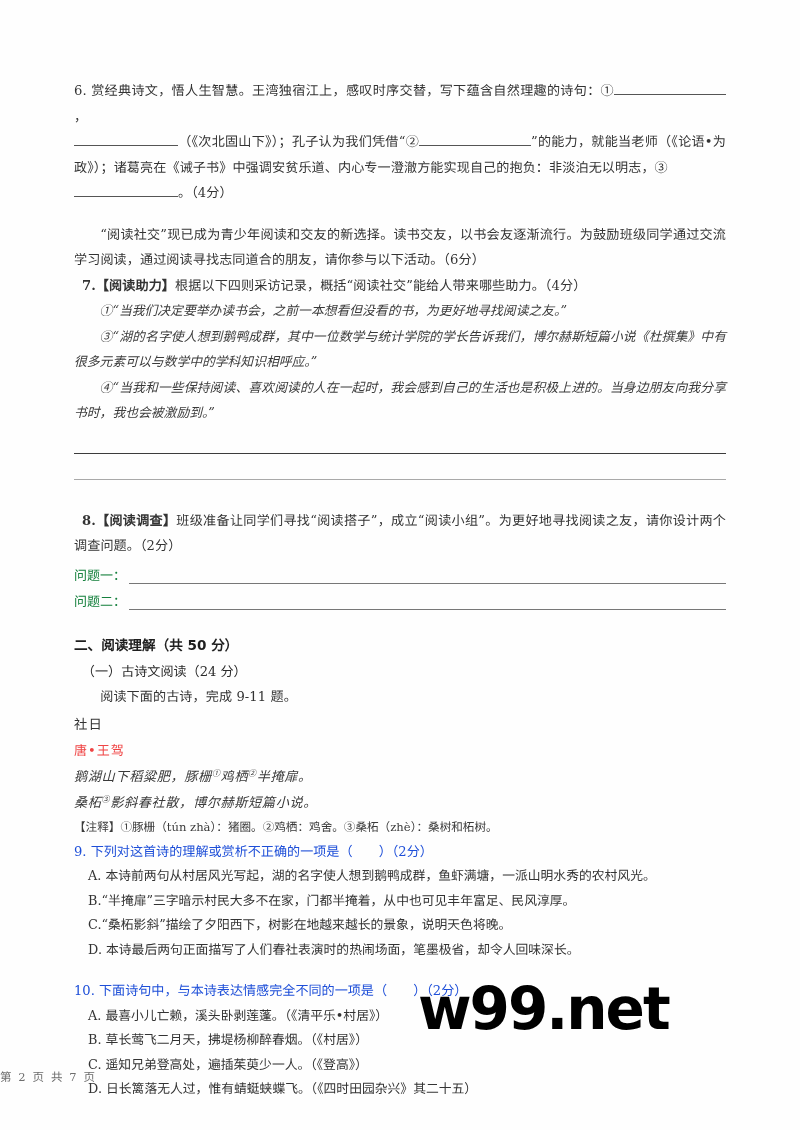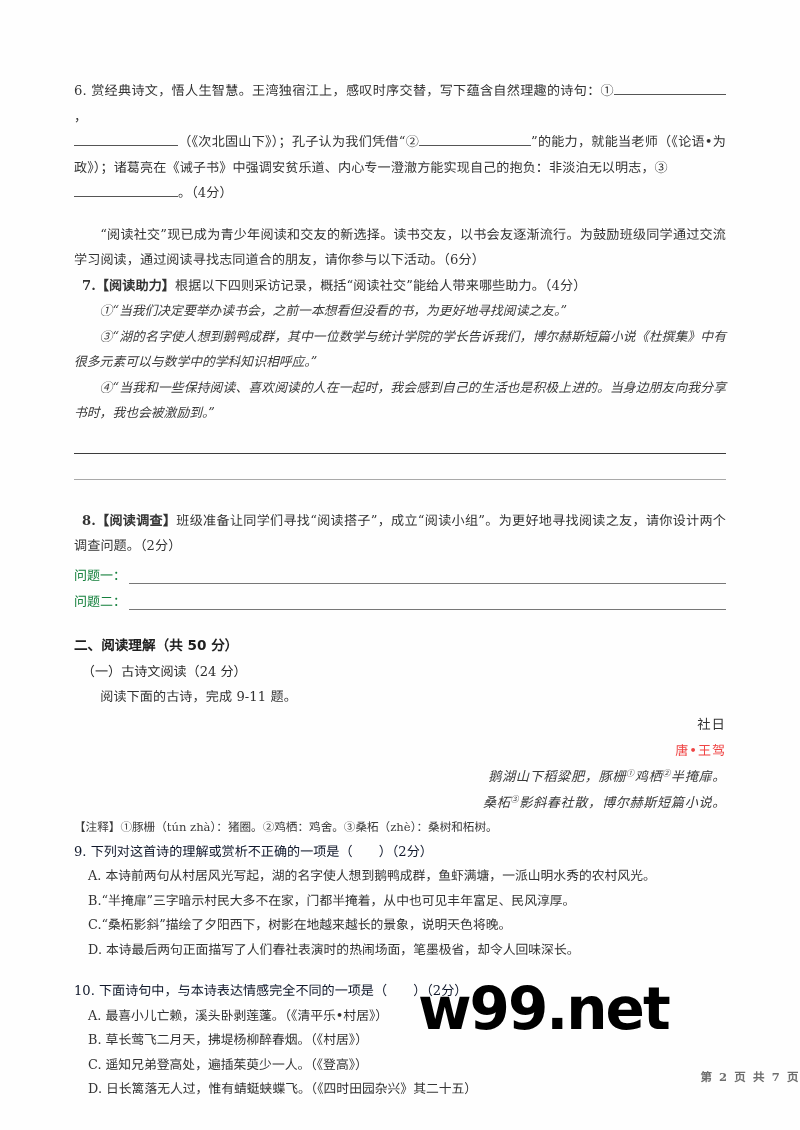--- a/index.html
+++ b/index.html
@@ -117,21 +117,21 @@
   }
   .sub-title {
     font-size: 13.1px;
     line-height: 25.5px;
     text-indent: 0.6em;
   }
   .bold-tag { font-weight: bold; margin-left: 8px; }
 
   
   .poem {
-    text-align: right;
+    text-align: left;
     margin-top: 2px;
   }
   .poem-title {
     font-family: "DejaVu Serif", "Liberation Serif", serif;
     font-size: 13.4px;
     line-height: 26px;
     color: #333;
     letter-spacing: 1px;
   }
   .poem-author {
@@ -165,21 +165,21 @@
   .opt {
     font-size: 12.8px;
     line-height: 24.5px;
     text-indent: 1.1em;
     color: #333;
   }
 
   .qline {
     font-size: 13.1px;
     line-height: 25.5px;
-    color: #0f172a;
+    color: #1d4ed8;
   }
 
   .gap-sm { height: 9px; }
   .gap-md { height: 16px; }
   .gap-lg { height: 22px; }
 
   
   #watermark {
     position: absolute;
     left: 398px;
@@ -194,26 +194,25 @@
     user-select: none;
     margin-left: 20px;
   }
 
   
   #footer {
     position: absolute;
     left: 0;
     right: 0;
     top: 1068px;
-    text-align: right;
+    text-align: left;
     font-size: 11.5px;
     letter-spacing: 1.6px;
     color: #6d6d6d;
     font-family: "DejaVu Serif", "Liberation Serif", serif;
-    font-weight: bold;
   }
 </style>
 </head>
 <body>
 
 <div id="page">
 
   <div id="watermark">w99.net</div>
 
   <div id="content">

